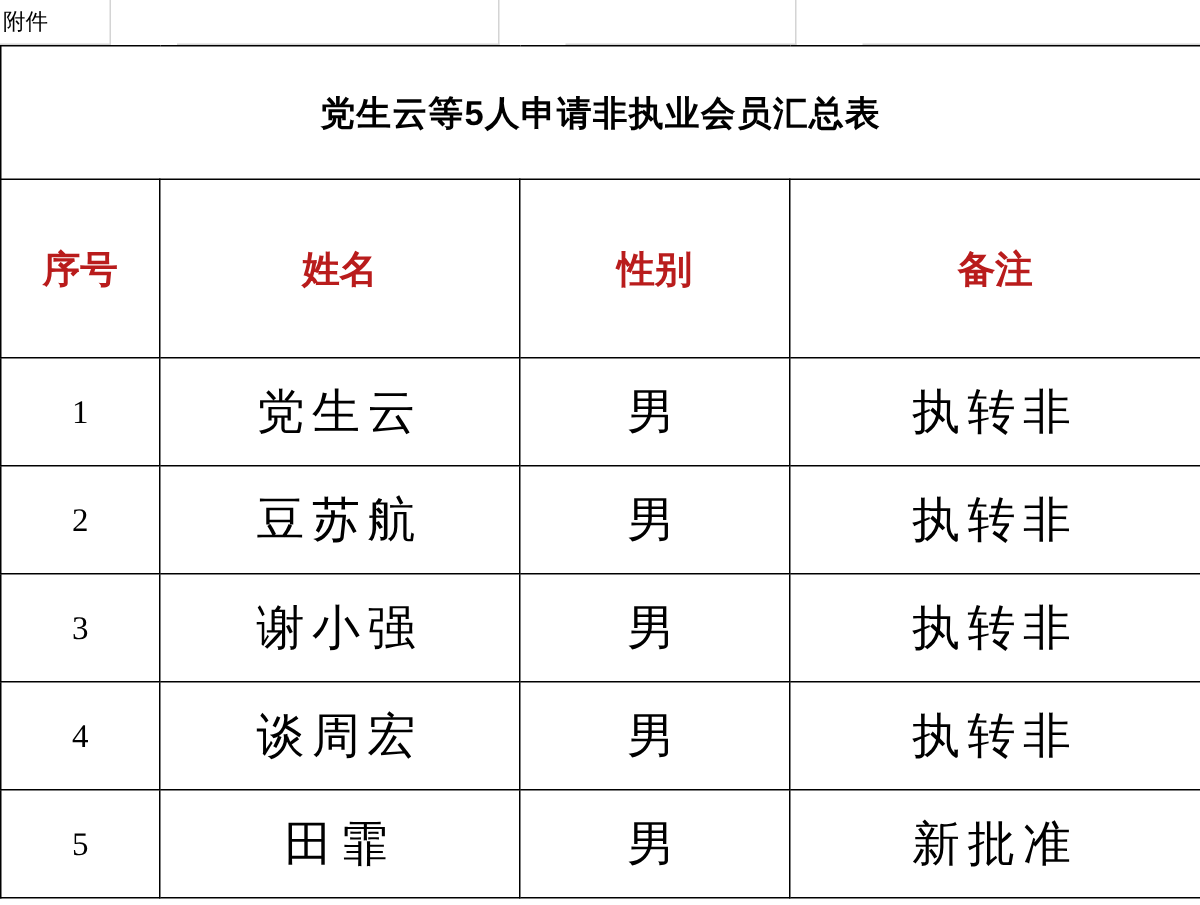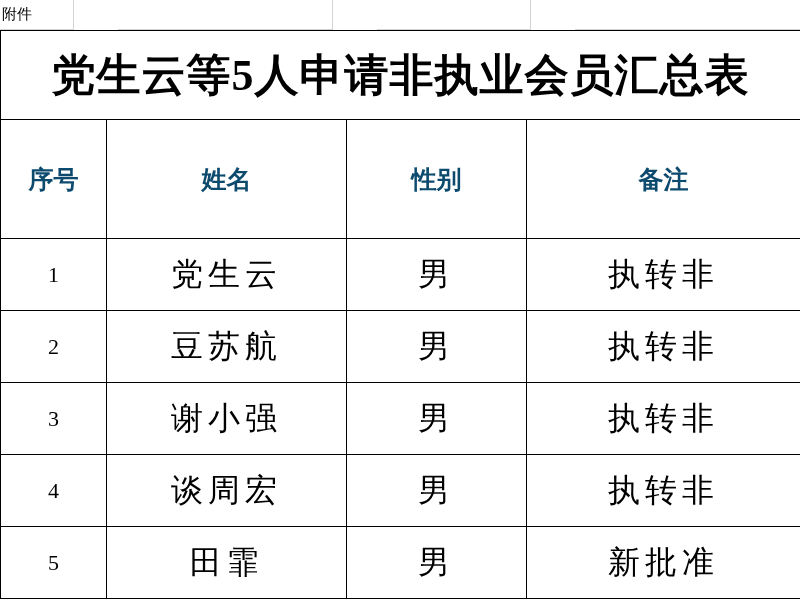--- a/index.html
+++ b/index.html
@@ -51,33 +51,33 @@
     table-layout: fixed;
   }
   table.main td {
     border: 1px solid #000000;
     text-align: center;
     vertical-align: middle;
     padding: 0;
   }
   .title-cell {
     height: 88px;
-    font-family: Liberation Serif, serif;
+    font-family: Liberation Sans, sans-serif;
     font-weight: bold;
-    font-size: 44px;
+    font-size: 23px;
     letter-spacing: 1px;
     color: #000;
     border-radius: 24px;
   }
   .head-cell {
     height: 118px;
     font-family: Liberation Serif, serif;
     font-weight: bold;
     font-size: 25px;
-    color: #0c4a6e;
+    color: #b91c1c;
   }
   .body-cell {
     height: 71px;
     font-family: "Liberation Serif", serif;
     font-size: 32px;
     letter-spacing: 5px;
     color: #000;
   }
   .body-cell.num {
     letter-spacing: 0;

